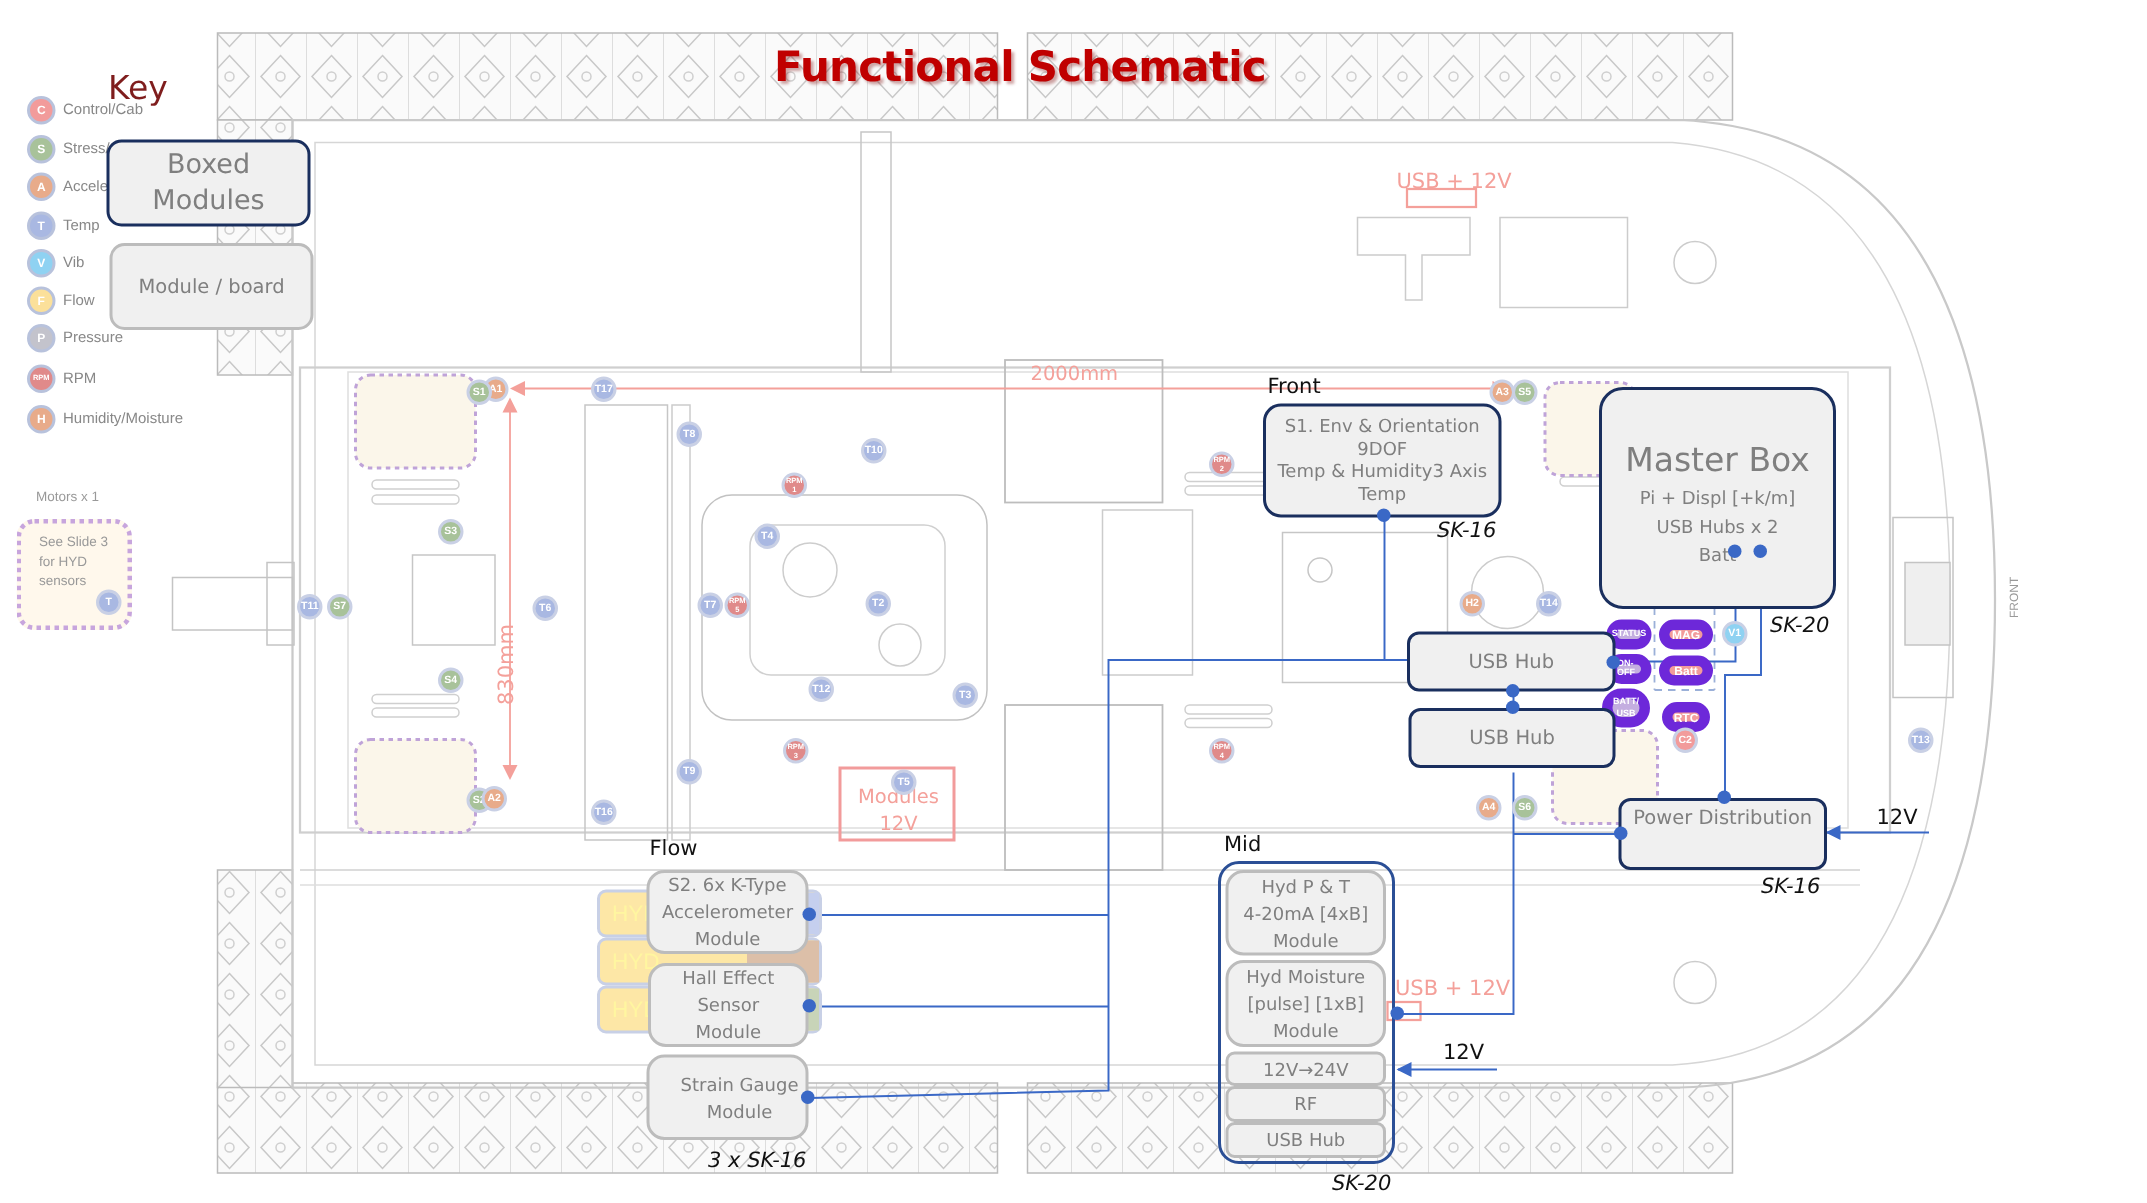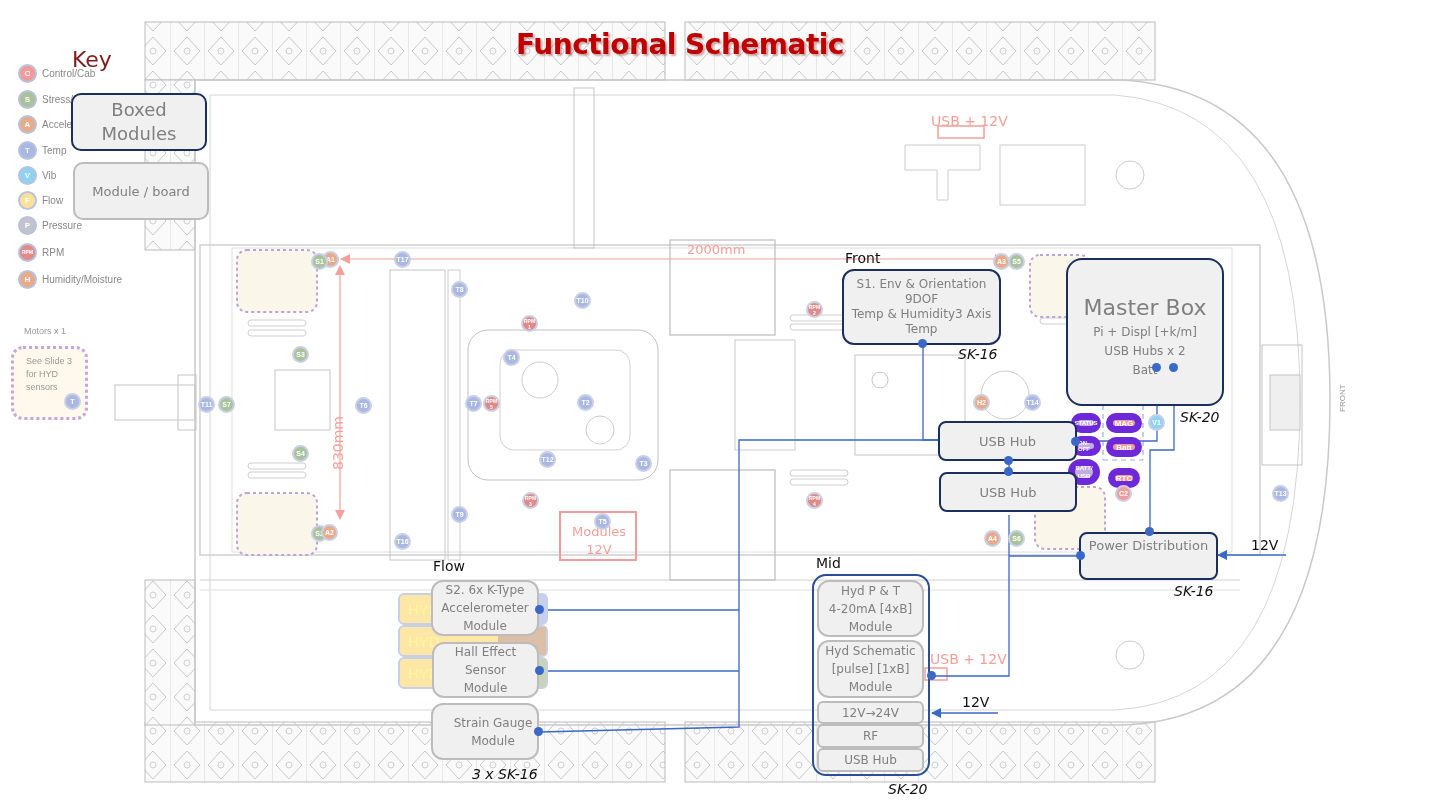--- a/index.html
+++ b/index.html
@@ -275,21 +275,21 @@
 </div>
 <div class="sk" style="left:472px;top:766px;">3 x SK-16</div>
 
 <div class="abs" style="left:812px;top:574px;width:118px;height:202px;border:2px solid #2b4f96;border-radius:14px;box-sizing:border-box;"></div>
 <div class="box module" style="left:817px;top:580px;width:107px;height:57px;font-size:12px;line-height:18px;">
   <span>Hyd P &amp; T</span>
   <span>4-20mA [4xB]</span>
   <span>Module</span>
 </div>
 <div class="box module" style="left:817px;top:640px;width:107px;height:58px;font-size:12px;line-height:18px;">
-  <span>Hyd Schematic</span>
+  <span>Hyd Moisture</span>
   <span>[pulse] [1xB]</span>
   <span>Module</span>
 </div>
 <div class="box module" style="left:817px;top:701px;width:107px;height:23px;font-size:12px;border-radius:6px;">
   <span>12V→24V</span>
 </div>
 <div class="box module" style="left:817px;top:724px;width:107px;height:24px;font-size:12px;border-radius:6px;">
   <span>RF</span>
 </div>
 <div class="box module" style="left:817px;top:748px;width:107px;height:24px;font-size:12px;border-radius:6px;">

